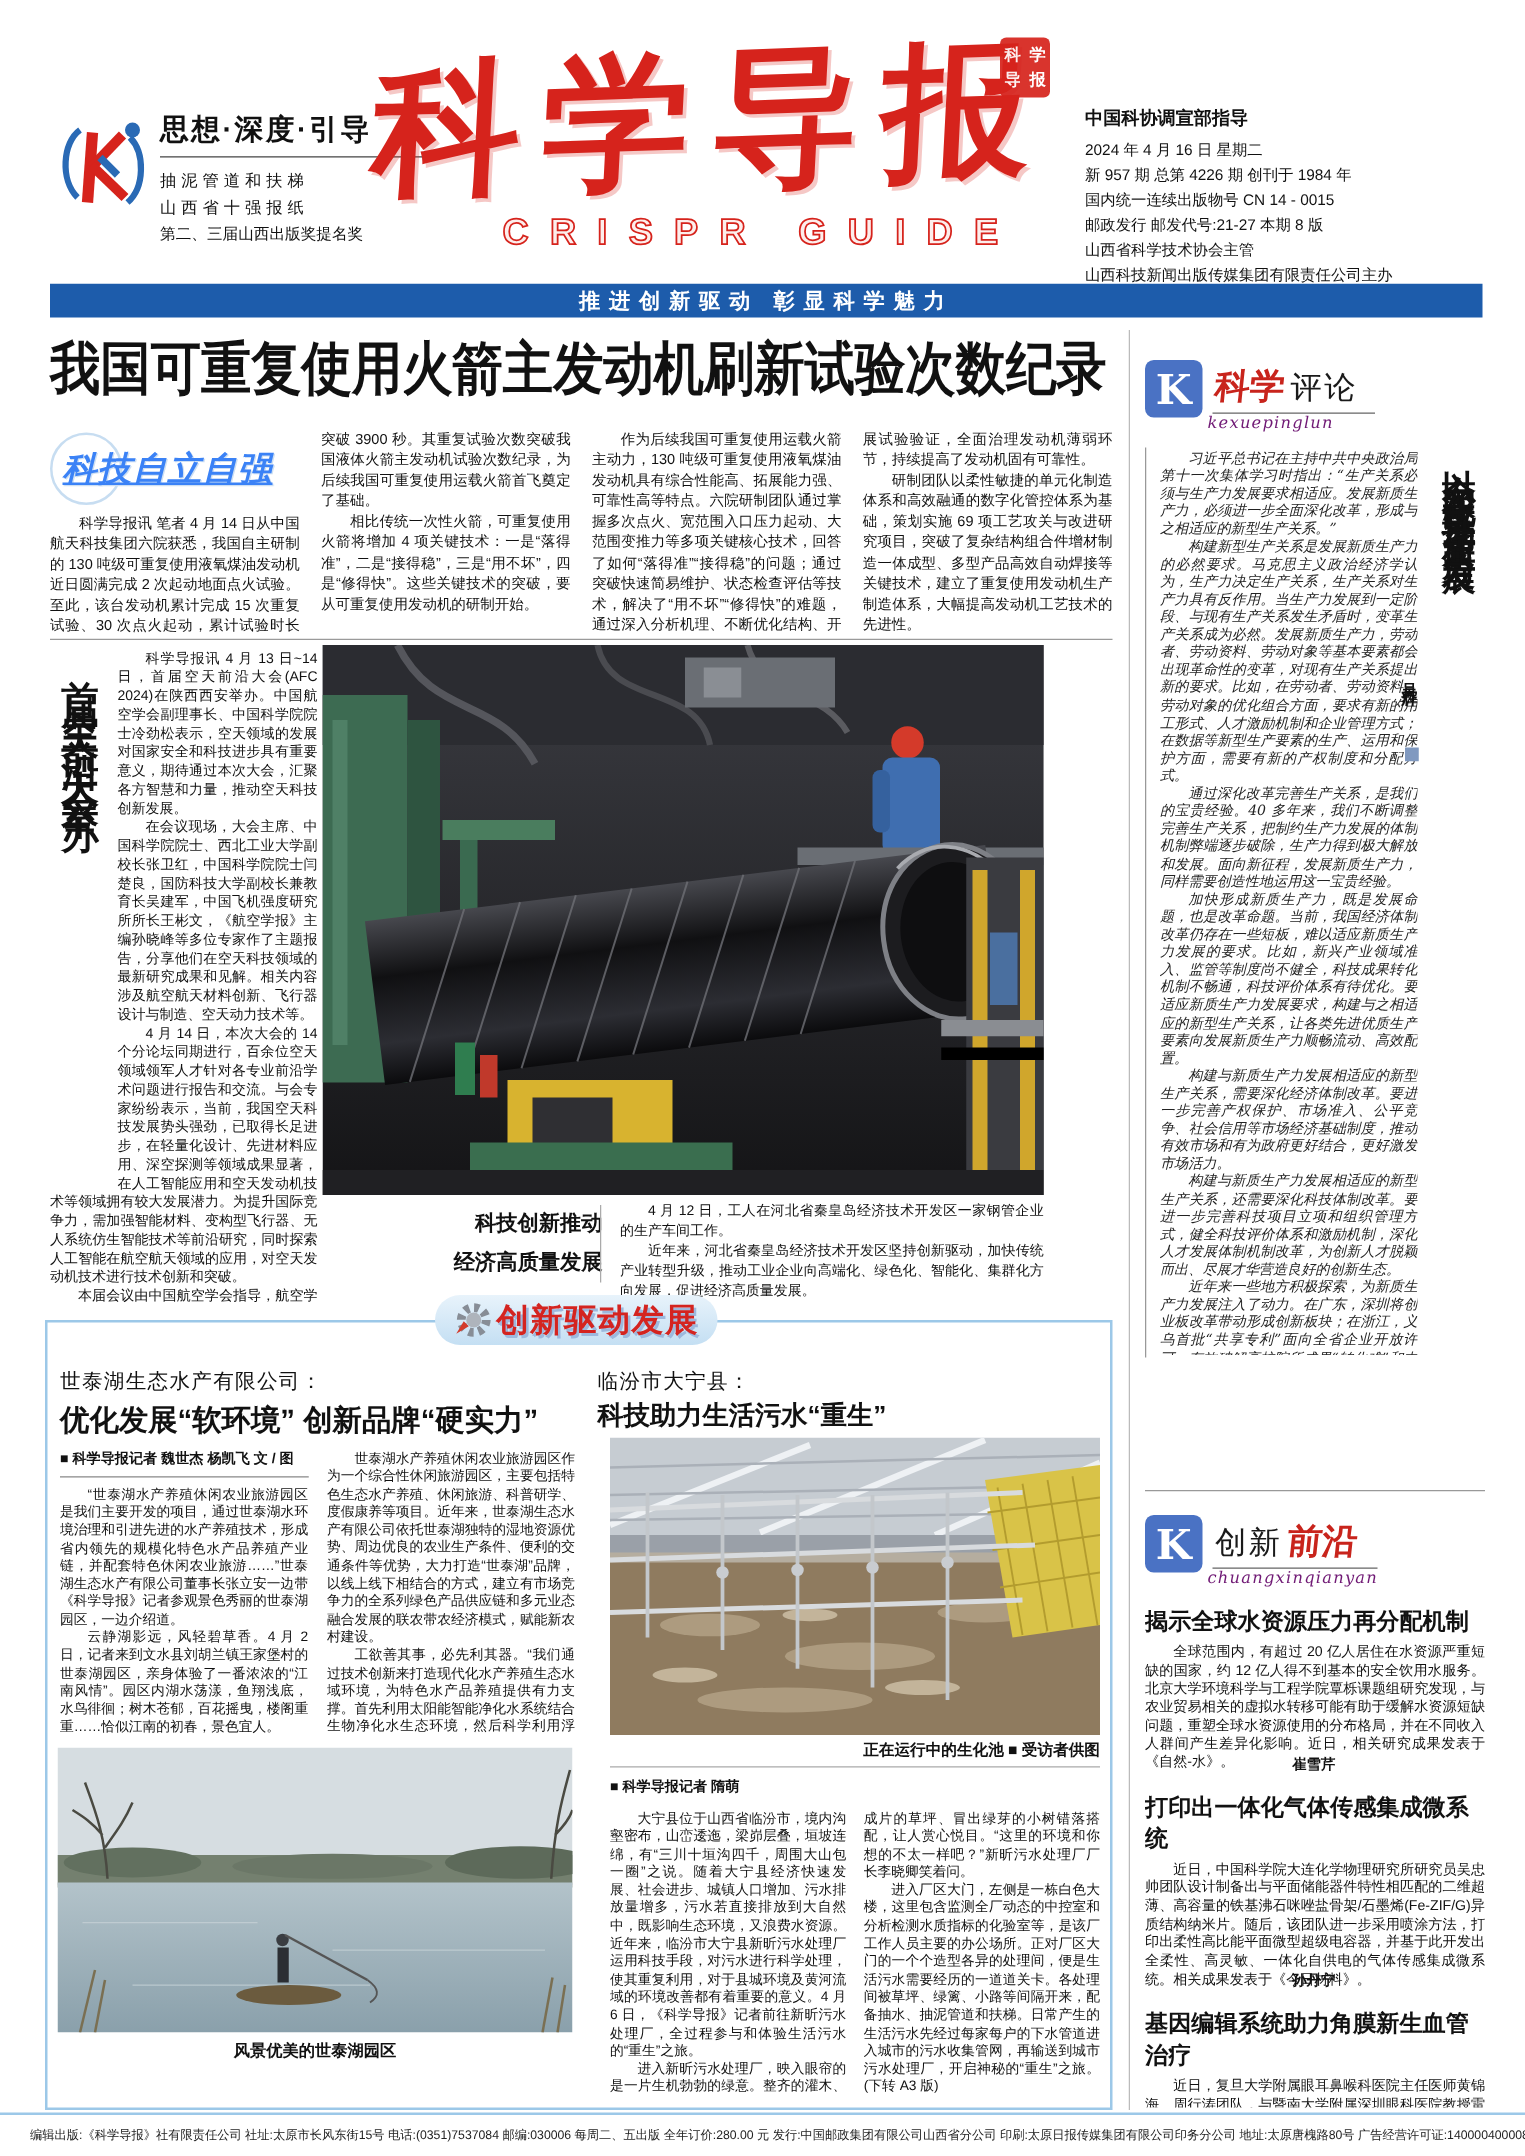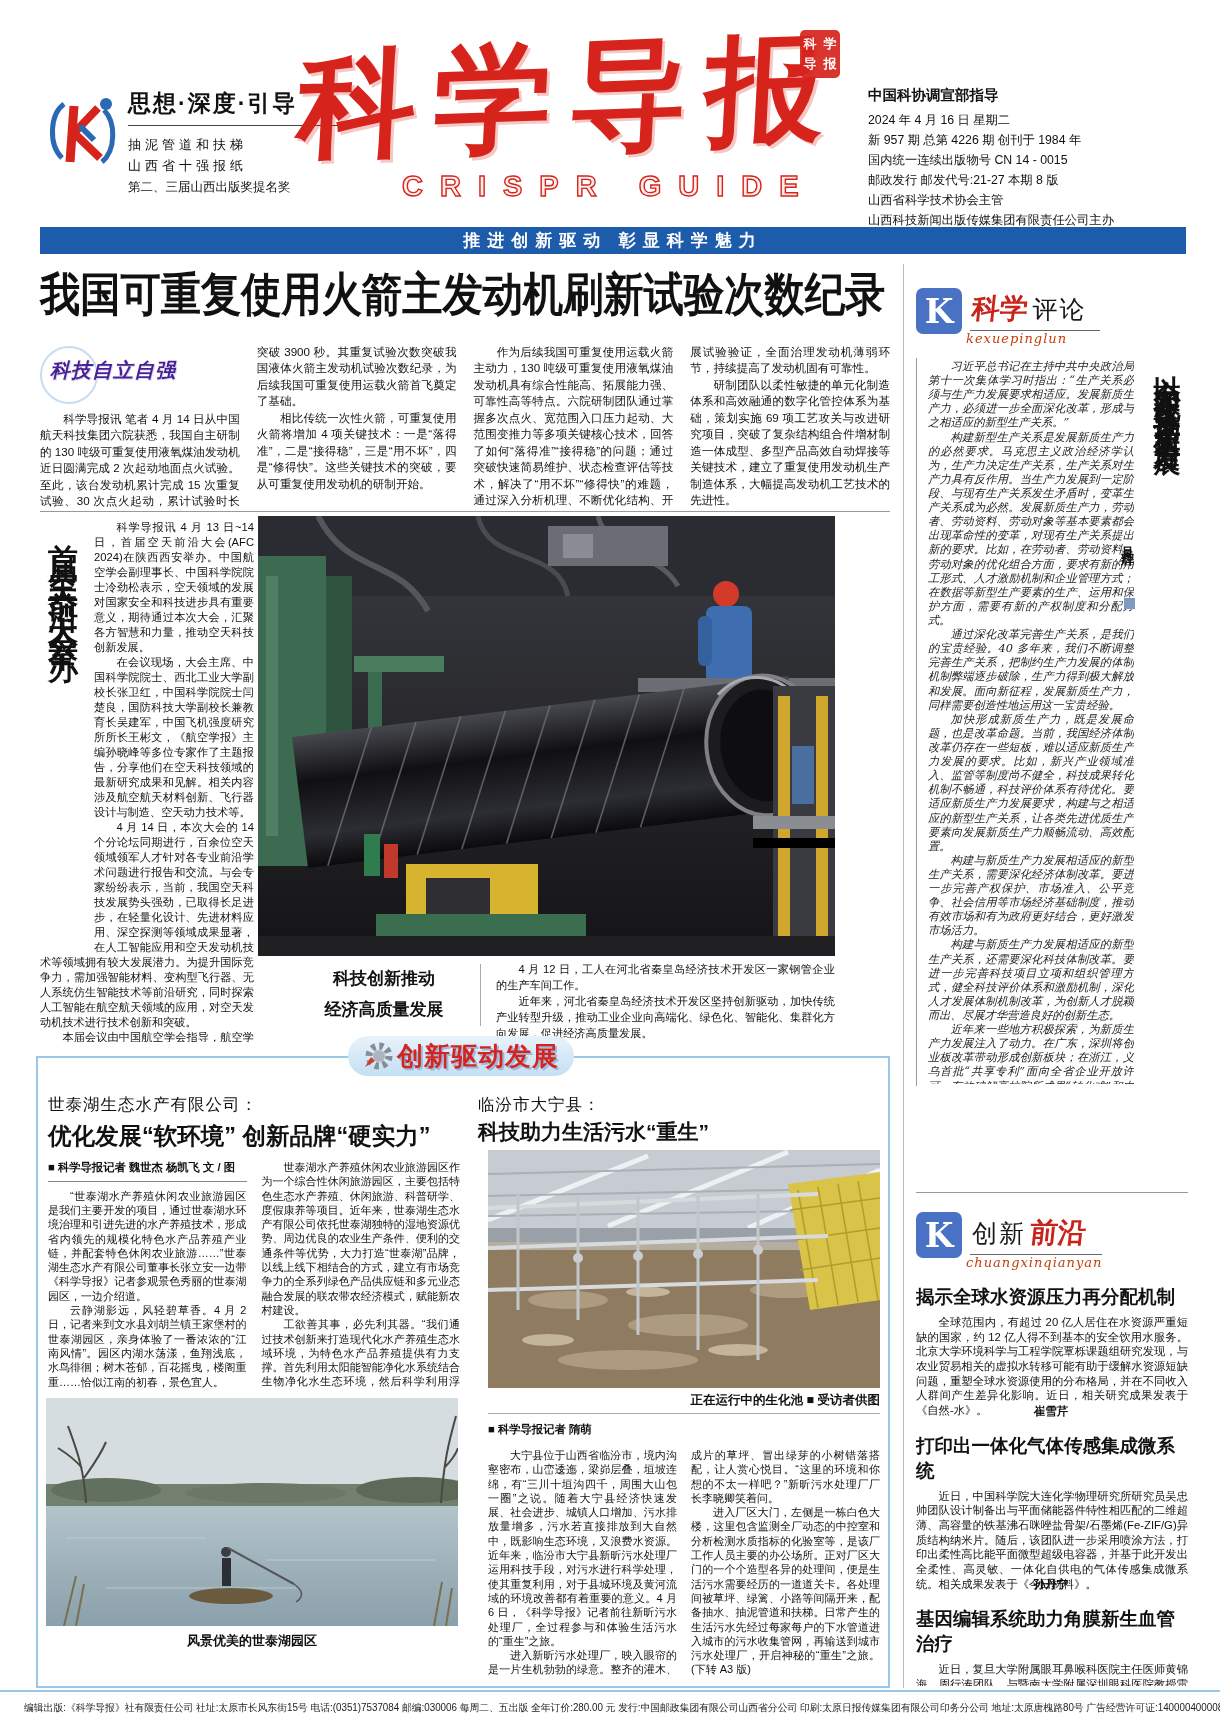--- a/index.html
+++ b/index.html
@@ -25,46 +25,46 @@
   .m-pub .first{font-size:14.5px;font-weight:bold;margin-bottom:4px;}
   .bar{left:40px;top:227px;width:1146px;height:27px;background:#1d5cab;color:#fff;
        display:flex;align-items:center;justify-content:center;font-size:17px;font-weight:bold;letter-spacing:7px;}
   
   .lead-hl{left:40px;top:264px;width:850px;white-space:nowrap;font-size:46px;font-weight:900;
            transform:scaleX(.875);transform-origin:left center;letter-spacing:0;}
   .lead-art{left:40px;top:344px;width:850px;height:166px;column-count:4;column-gap:17px;column-fill:auto;
             font-size:11.6px;line-height:1.42;text-align:justify;overflow:hidden;}
   .stlogo{height:62px;position:relative;margin-bottom:5px;}
   .stlogo .ring{position:absolute;left:0;top:2px;width:54px;height:54px;border:2px solid #b9d4ee;border-radius:50%;opacity:.8;}
-  .stlogo .txt{position:absolute;left:10px;top:12px;font-size:20px;font-weight:900;font-style:italic;
-               color:#4c1d95;letter-spacing:1px;text-shadow:1px 1px 0 #cfe0f2;white-space:nowrap;}
+  .stlogo .txt{position:absolute;left:10px;top:12px;font-size:27px;font-weight:900;font-style:italic;
+               color:#3b82f6;letter-spacing:1px;text-shadow:1px 1px 0 #cfe0f2;white-space:nowrap;text-decoration:underline;}
   .rule1{left:40px;top:511px;width:850px;height:1px;background:#9a9a9a;}
   
   .conf{left:40px;top:520px;width:214px;height:522px;font-size:11.2px;line-height:1.34;text-align:justify;overflow:hidden;}
   .conf .vtitle{float:left;width:46px;height:430px;writing-mode:vertical-rl;text-orientation:upright;
                 font-size:30px;font-weight:900;letter-spacing:12px;line-height:46px;margin-right:8px;}
   
   .photo-main{left:258px;top:516px;width:577px;height:440px;}
   .cap-row{left:258px;top:962px;width:577px;height:74px;}
-  .cap-slogan{position:absolute;left:28px;top:2px;width:196px;text-align:center;
+  .cap-slogan{position:absolute;left:28px;top:2px;width:196px;text-align:right;
               font-size:17px;font-weight:bold;line-height:1.8;}
   .cap-div{position:absolute;left:222px;top:2px;width:1px;height:62px;background:#aaa;}
   .cap-text{position:absolute;left:238px;top:0;width:339px;font-size:11.2px;line-height:1.42;text-align:justify;
             border-bottom:1px solid #999;padding-bottom:4px;}
   .cap-credit{text-align:left;font-weight:bold;color:#333;}
   
   .vline{left:903px;top:264px;width:1px;height:1424px;background:#bbb;}
   .sec-head{display:flex;align-items:flex-start;height:58px;position:relative;}
   .k-badge{width:46px;height:46px;background:#4a72c4;border-radius:7px;color:#fff;flex:0 0 46px;
            display:flex;align-items:center;justify-content:center;
            font-family:"DejaVu Serif",serif;font-size:33px;font-weight:bold;}
   .sec-words{margin-left:8px;border-bottom:1px solid #666;padding:2px 14px 2px 2px;}
   .cn-red{font-size:28px;font-weight:900;color:#c8241c;transform:skewX(-6deg);display:inline-block;}
   .cn-black{font-size:25px;color:#1a1a1a;letter-spacing:2px;}
-  .sec-pinyin{font-family:"DejaVu Serif",serif;font-style:italic;font-size:13px;color:#c2410c;margin:0 0 0 56px;letter-spacing:1px;}
+  .sec-pinyin{font-family:"DejaVu Serif",serif;font-style:italic;font-size:13px;color:#701a75;margin:0 0 0 56px;letter-spacing:1px;}
   .commentary{left:916px;top:288px;width:272px;height:902px;}
   .comm-body{position:absolute;left:12px;top:72px;width:206px;height:724px;overflow:hidden;
              font-family:"DejaVu Serif",serif;font-style:italic;font-size:11.3px;line-height:1.25;
              text-align:justify;color:#222;}
   .comm-border{position:absolute;left:0;top:70px;width:1px;height:728px;background:#999;}
   .comm-vtitle{position:absolute;right:0;top:66px;height:540px;writing-mode:vertical-rl;text-orientation:upright;
                font-size:27px;font-weight:900;letter-spacing:5px;line-height:42px;}
   .comm-author{position:absolute;right:52px;top:248px;writing-mode:vertical-rl;text-orientation:upright;
                font-size:13px;font-weight:bold;letter-spacing:3px;}
   .comm-square{position:absolute;right:53px;top:310px;width:11px;height:11px;background:#8099c0;}

